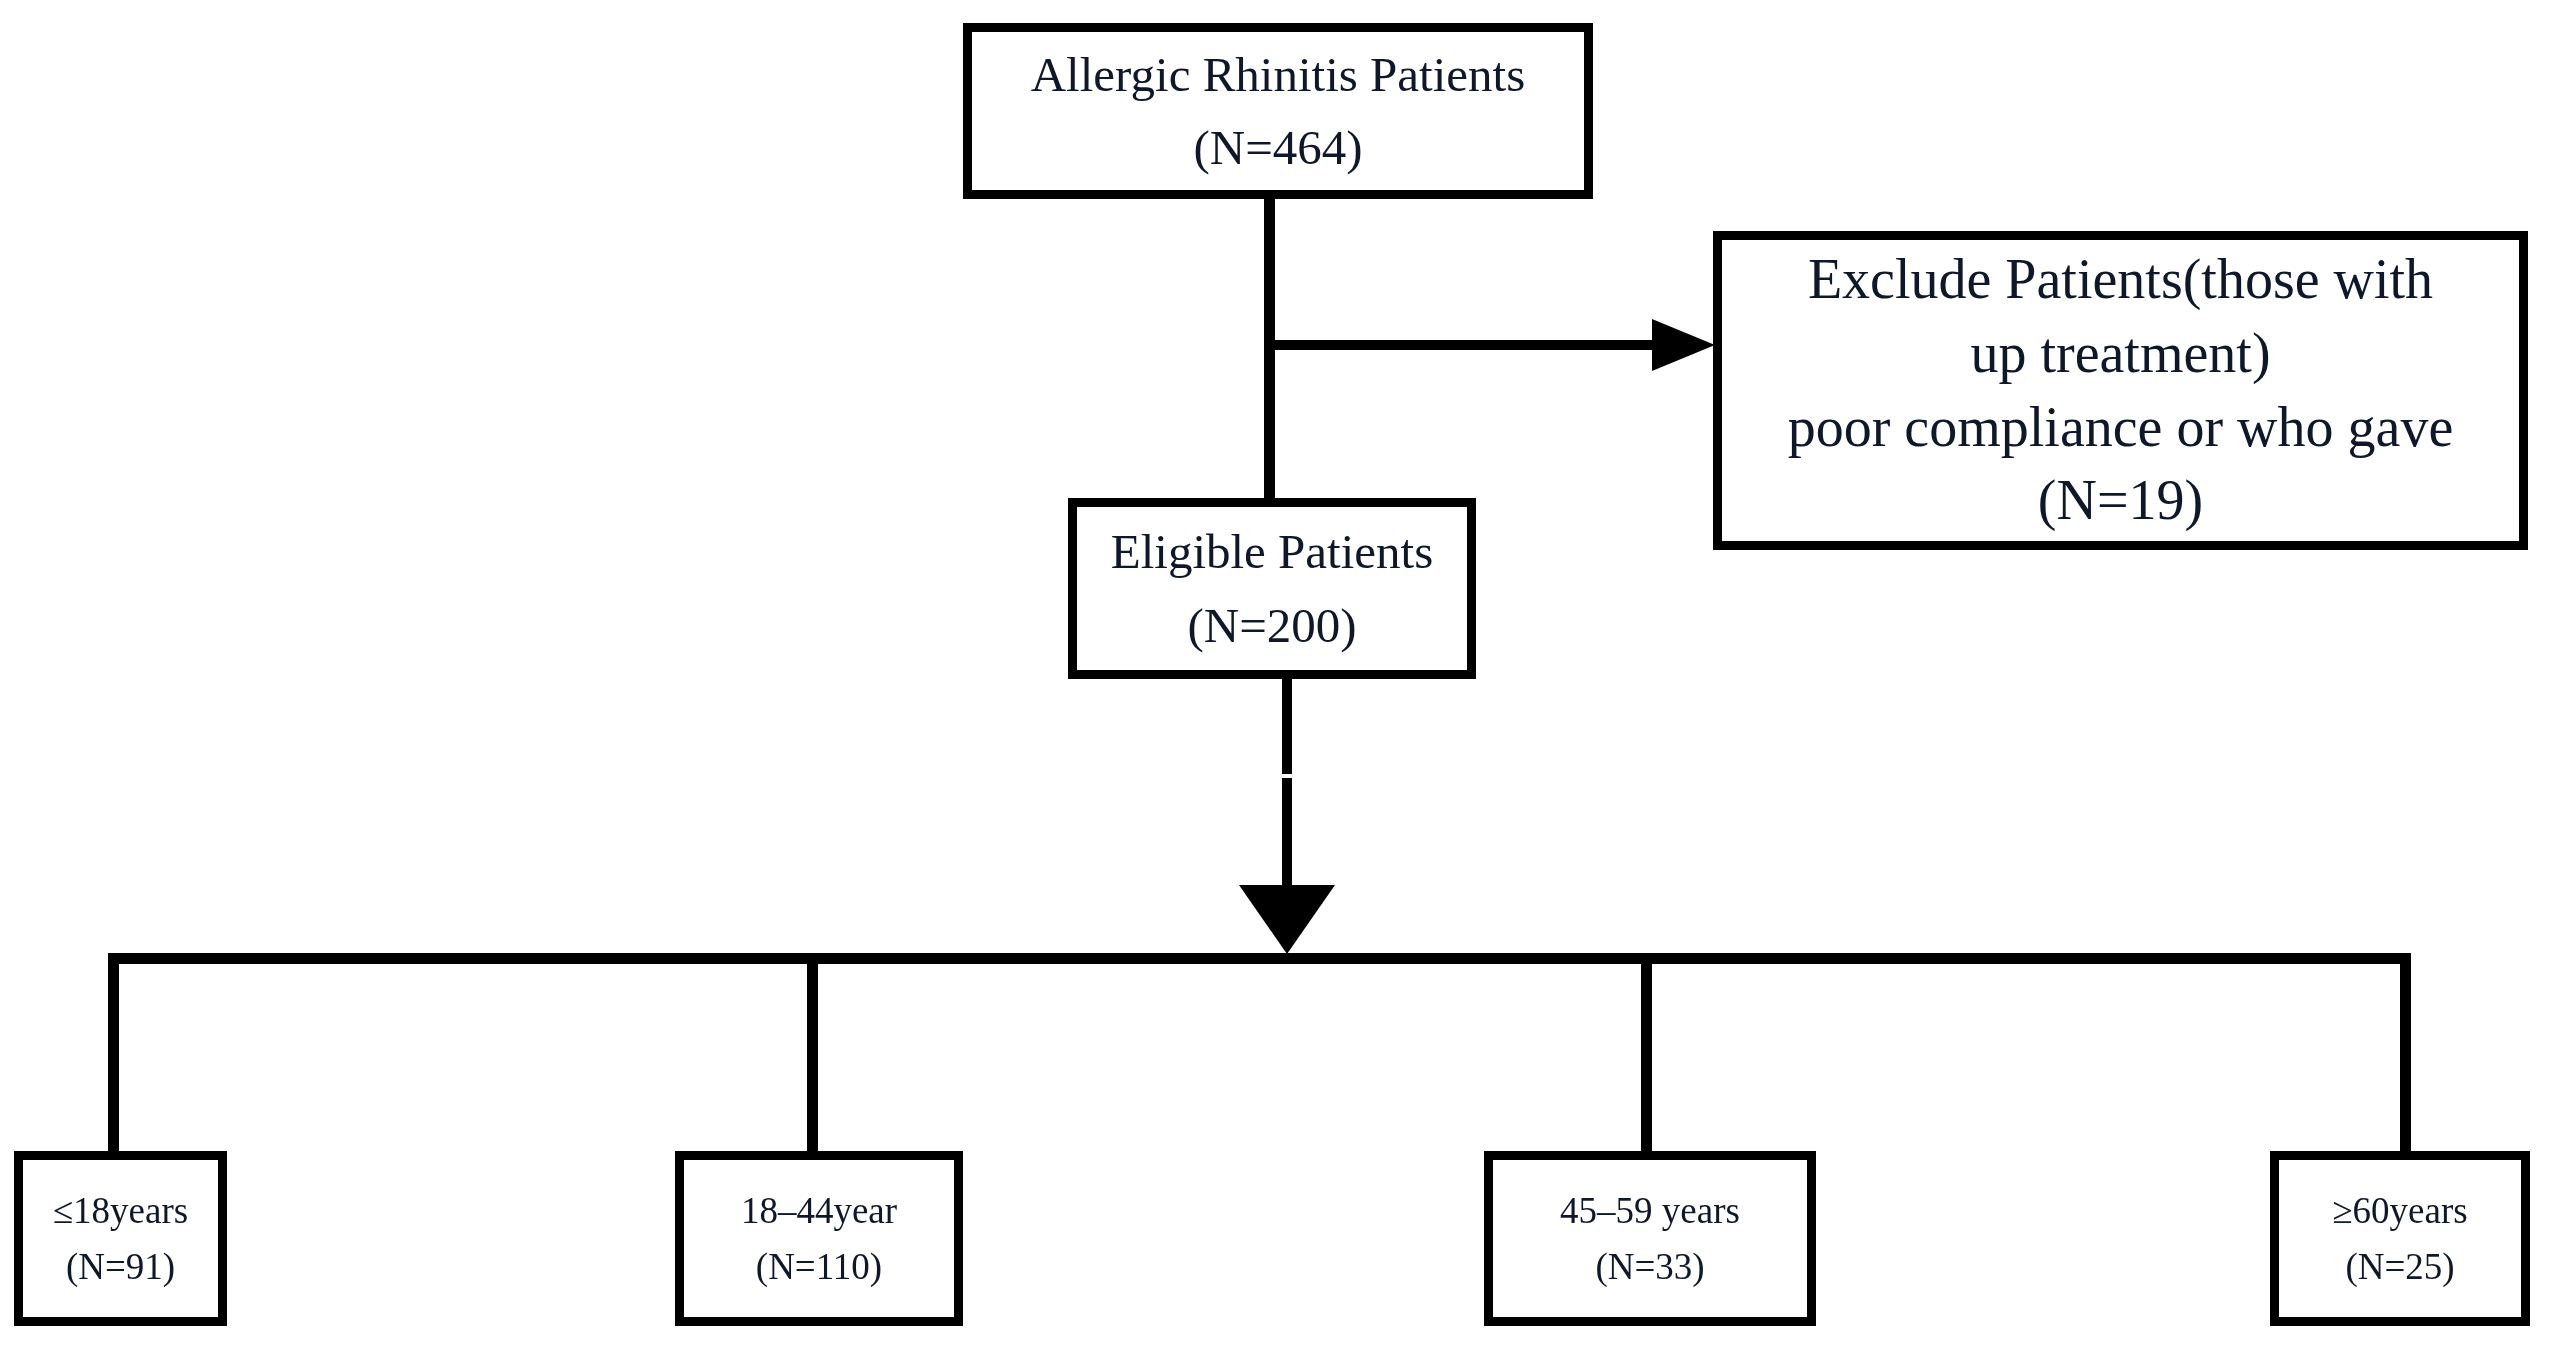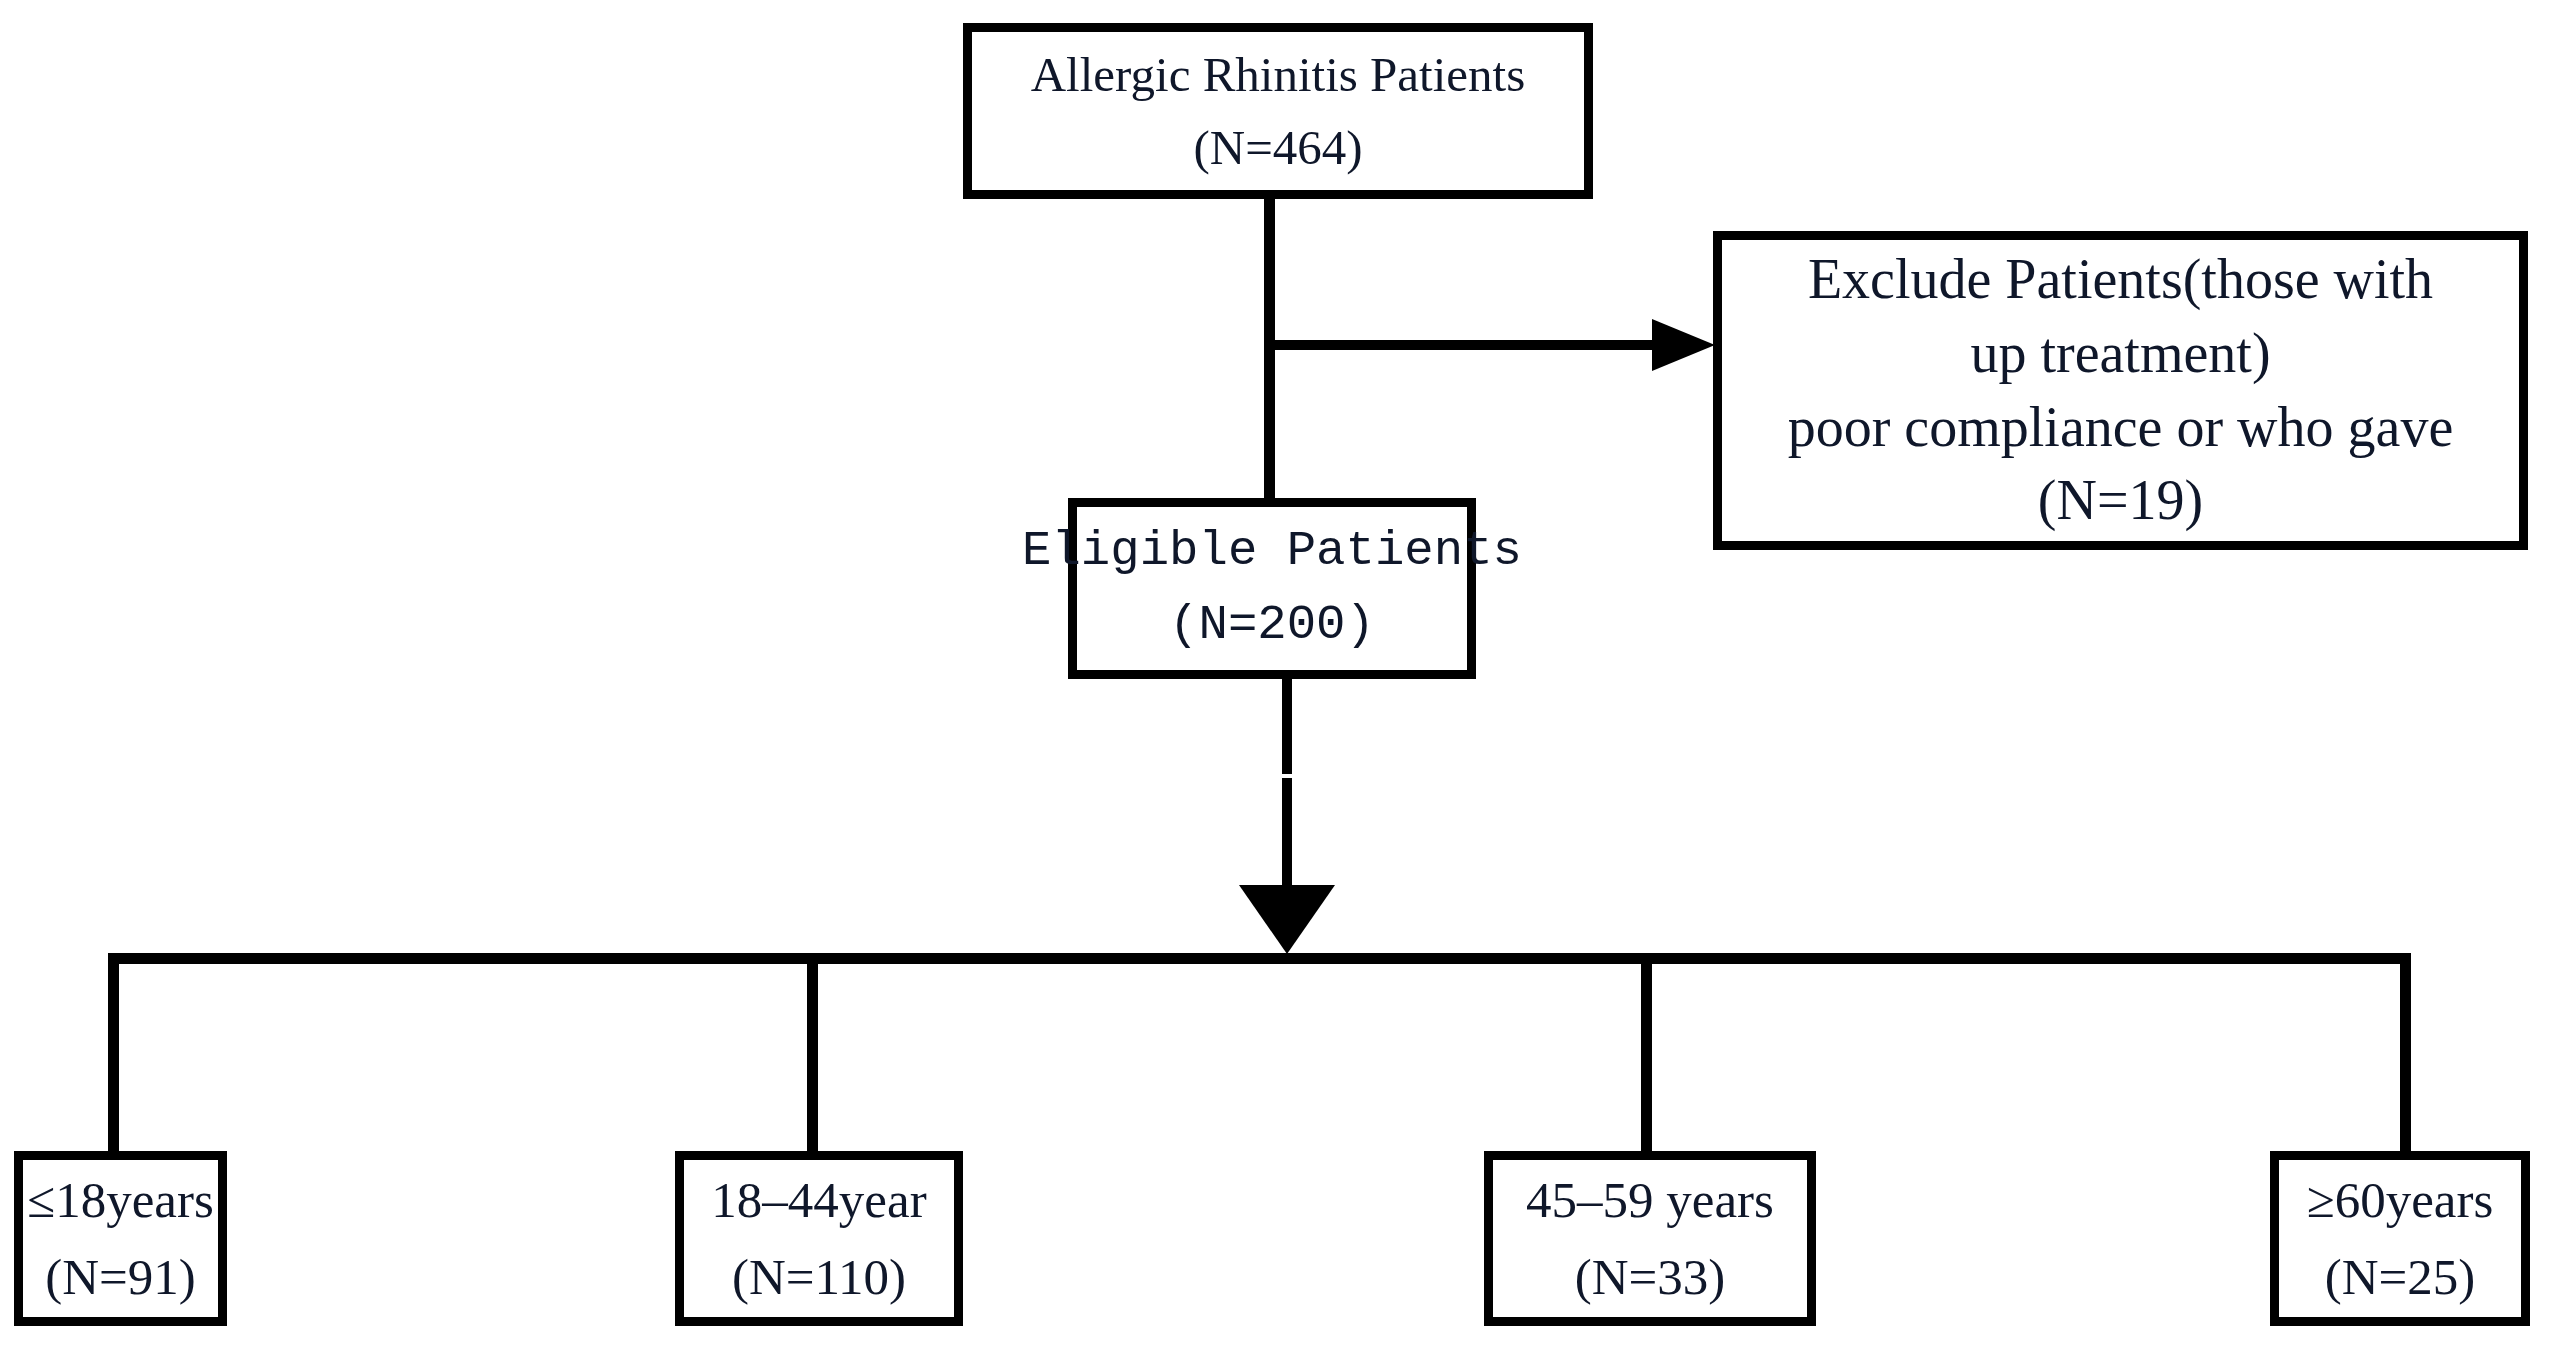--- a/index.html
+++ b/index.html
@@ -35,25 +35,25 @@
   #node-total {
     left: 963px; top: 23px; width: 630px; height: 176px;
     font-size: 49px; line-height: 1.5;
   }
   #node-exclude {
     left: 1713px; top: 231px; width: 815px; height: 319px;
     font-size: 56px; line-height: 1.32;
   }
   #node-eligible {
     left: 1068px; top: 498px; width: 408px; height: 181px;
-    font-size: 49px; line-height: 1.5; font-family: Liberation Mono, monospace;
+    font-size: 49px; line-height: 1.5;
   }
   .age-node {
     top: 1151px; height: 175px;
-    font-size: 51px; line-height: 1.5;
+    font-size: 37px; line-height: 1.5;
   }
   #node-age1 { left: 14px;   width: 213px; }
   #node-age2 { left: 675px;  width: 288px; }
   #node-age3 { left: 1484px; width: 332px; }
   #node-age4 { left: 2270px; width: 260px; }
 
   
   .connector {
     position: absolute;
     background: #000000;

